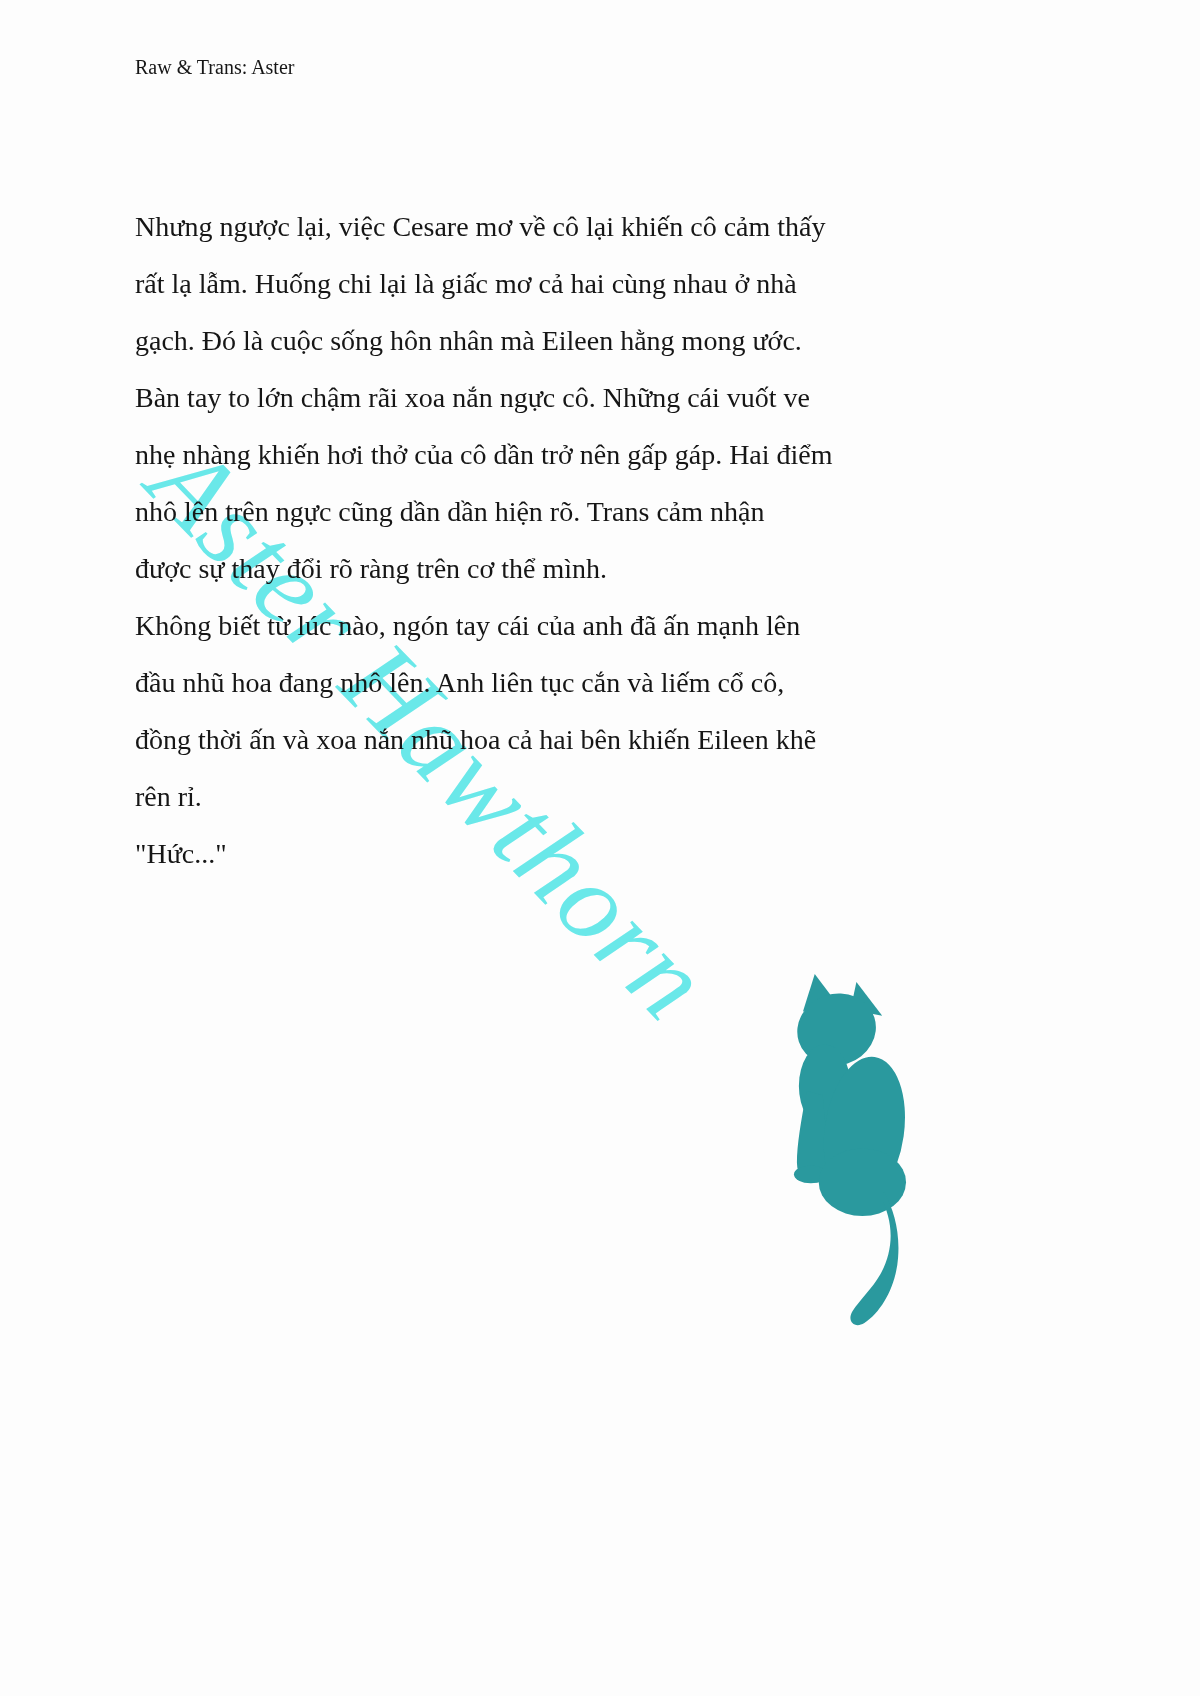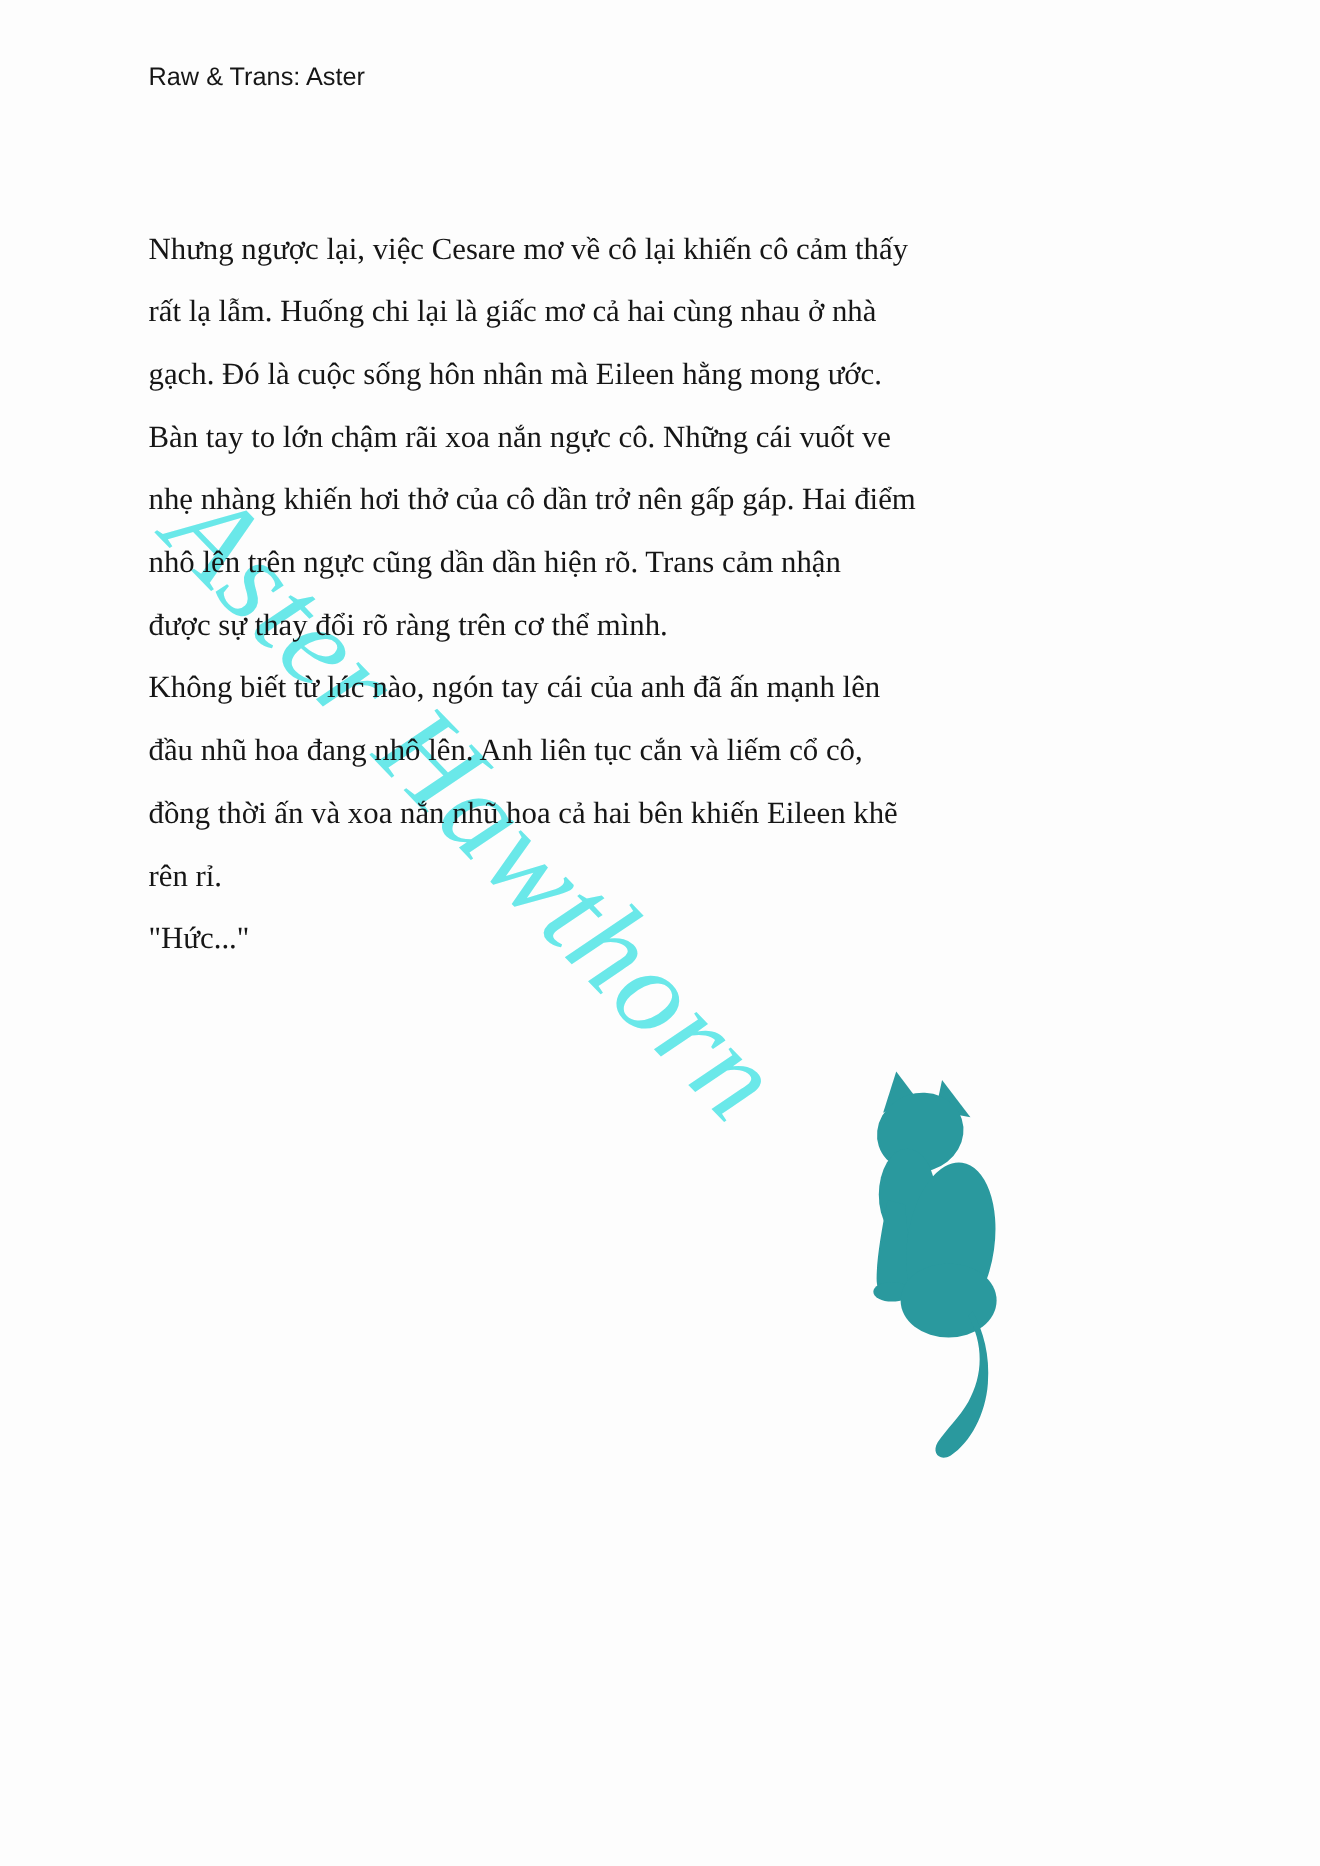--- a/index.html
+++ b/index.html
@@ -11,22 +11,22 @@
   }
   .page {
     position: relative;
     width: 1200px; height: 1696px;
     background: var(--page-bg, #fdfdfd);
     overflow: hidden;
   }
   .credit {
     position: absolute;
     left: 135px; top: 56px;
-    font-family: Liberation Sans, sans-serif;
-    font-size: 23px;
+    font-family: Liberation Serif, serif;
+    font-size: 20px;
     color: var(--text-black, #161616);
     z-index: 3;
   }
   .watermark {
     position: absolute;
     left: 215px; top: 420px;
     font-family: "Liberation Serif", serif;
     font-style: italic;
     font-size: 112px;
     line-height: 1.1;

